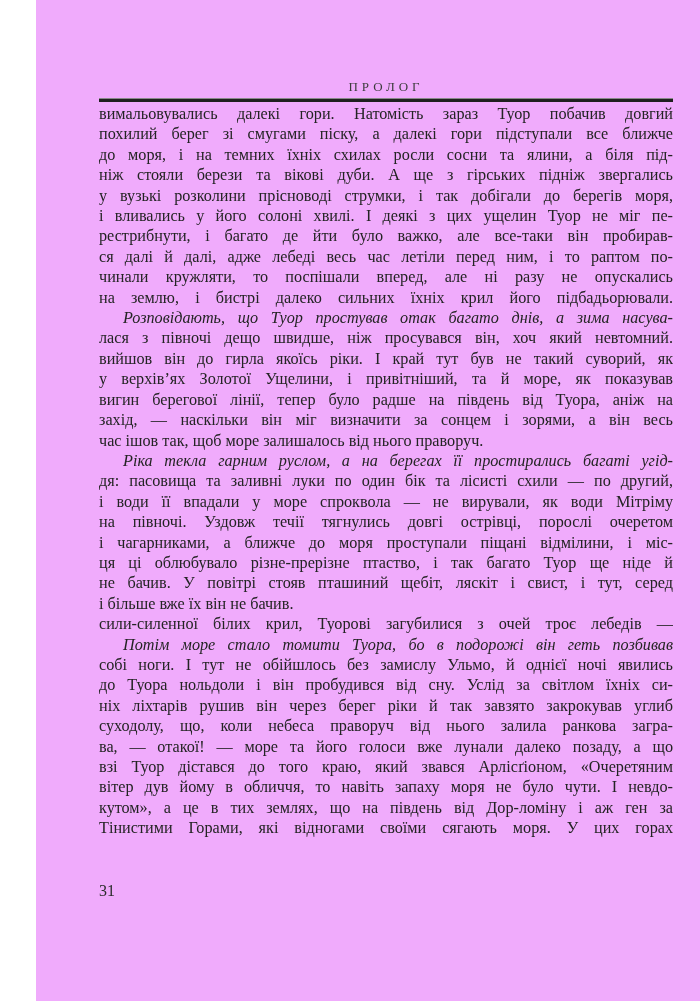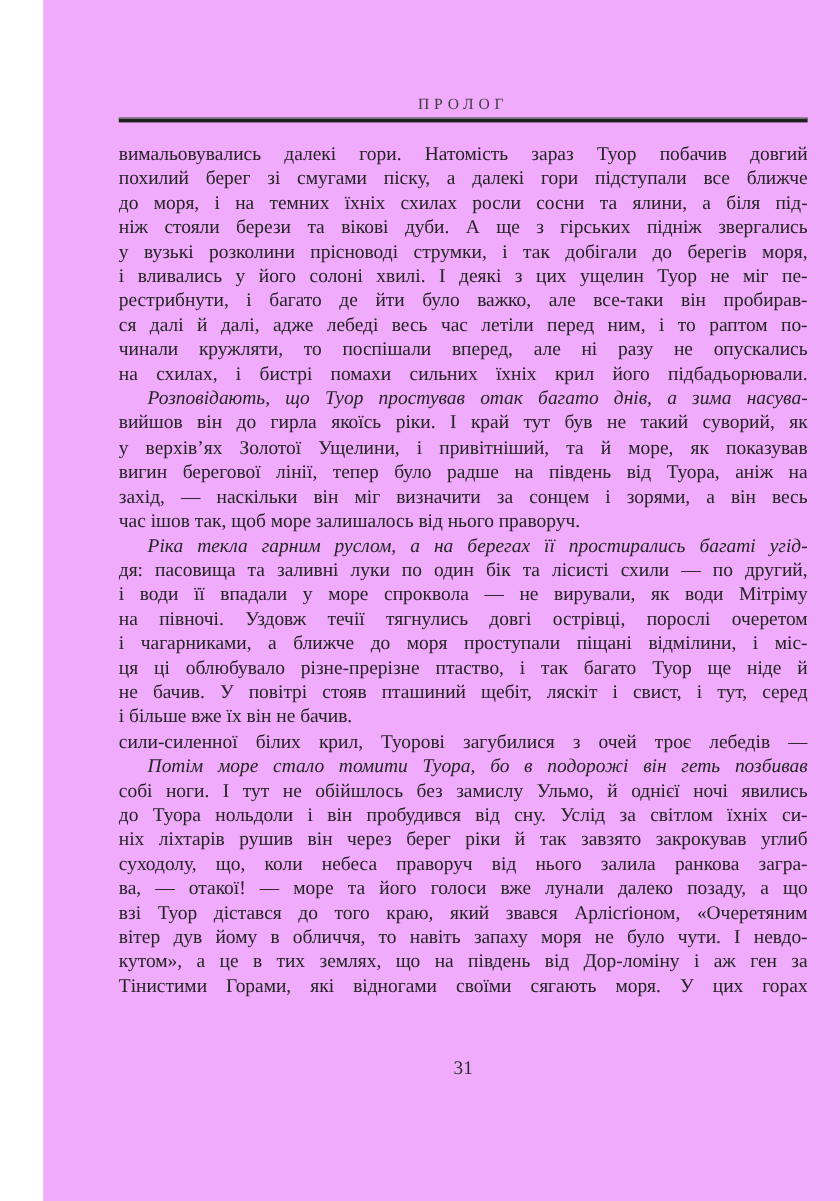--- a/index.html
+++ b/index.html
@@ -26,21 +26,21 @@
   }
   .head-rule {
     position: absolute;
     top: 98px; left: 63px; width: 574px;
     height: 3px;
     background: #1f1f1f;
     border-top: 1px solid #8a8a8a;
   }
   .body-text {
     position: absolute;
-    top: 118px; left: 63px; width: 574px;
+    top: 104px; left: 63px; width: 574px;
     font-size: 16.2px;
     line-height: 20.4px;
     color: #242424;
   }
   .para { margin: 0; padding: 0; }
   .line {
     width: 574px;
     text-align: justify;
     text-align-last: justify;
     overflow: hidden;
@@ -49,21 +49,20 @@
   .line.last-left {
     text-align-last: left;
   }
   .line.indent {
     text-indent: 24px;
     font-style: italic;
   }
   .folio {
     position: absolute;
     top: 882px; left: 63px; width: 574px;
-    text-align: center;
     font-size: 16px;
     color: #2b2b2b;
   }
 </style>
 </head>
 <body>
 
 <div class="page">
   <div class="running-head">ПРОЛОГ</div>
   <div class="head-rule"></div>
@@ -71,24 +70,25 @@
       <div class="para">
         <div class="line">вимальовувались далекі гори. Натомість зараз Туор побачив довгий</div>
         <div class="line">похилий берег зі смугами піску, а далекі гори підступали все ближче</div>
         <div class="line">до моря, і на темних їхніх схилах росли сосни та ялини, а біля під-</div>
         <div class="line">ніж стояли берези та вікові дуби. А ще з гірських підніж звергались</div>
         <div class="line">у вузькі розколини прісноводі струмки, і так добігали до берегів моря,</div>
         <div class="line">і вливались у його солоні хвилі. І деякі з цих ущелин Туор не міг пе-</div>
         <div class="line">рестрибнути, і багато де йти було важко, але все-таки він пробирав-</div>
         <div class="line">ся далі й далі, адже лебеді весь час летіли перед ним, і то раптом по-</div>
         <div class="line">чинали кружляти, то поспішали вперед, але ні разу не опускались</div>
-        <div class="line">на схилах, і бистрі помахи сильних їхніх крил його підбадьорювали.</div>
+        <div class="line">на землю, і бистрі далеко сильних їхніх крил його підбадьорювали.</div>
       </div>
       <div class="para">
         <div class="line indent">Розповідають, що Туор простував отак багато днів, а зима насува-</div>
+        <div class="line">лася з півночі дещо швидше, ніж просувався він, хоч який невтомний.</div>
         <div class="line">вийшов він до гирла якоїсь ріки. І край тут був не такий суворий, як</div>
         <div class="line">у верхів’ях Золотої Ущелини, і привітніший, та й море, як показував</div>
         <div class="line">вигин берегової лінії, тепер було радше на південь від Туора, аніж на</div>
         <div class="line">захід, — наскільки він міг визначити за сонцем і зорями, а він весь</div>
         <div class="line last-left">час ішов так, щоб море залишалось від нього праворуч.</div>
       </div>
       <div class="para">
         <div class="line indent">Ріка текла гарним руслом, а на берегах її простирались багаті угід-</div>
         <div class="line">дя: пасовища та заливні луки по один бік та лісисті схили — по другий,</div>
         <div class="line">і води її впадали у море спроквола — не вирували, як води Мітріму</div>

